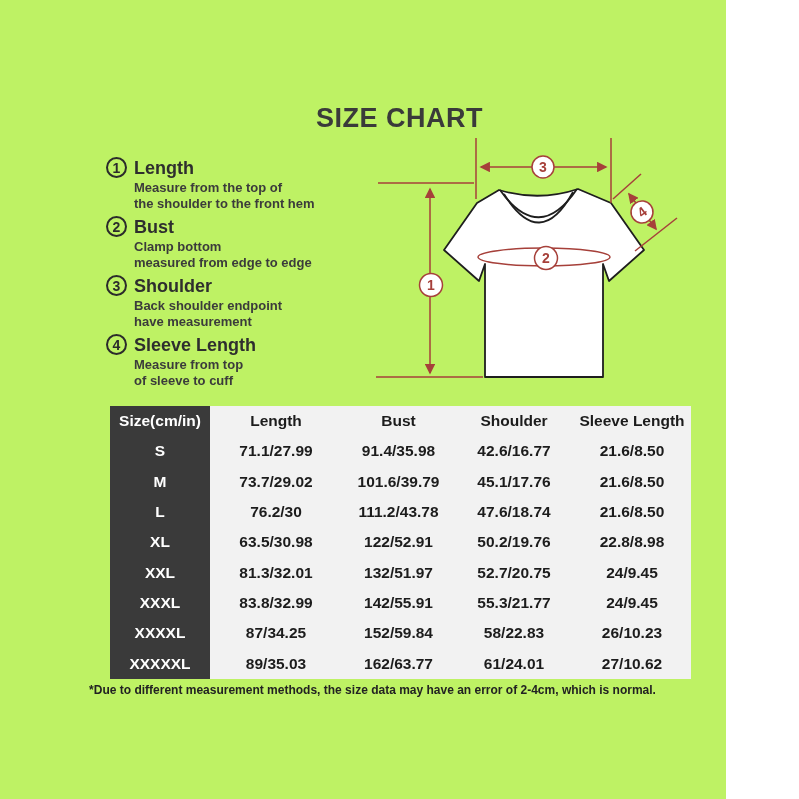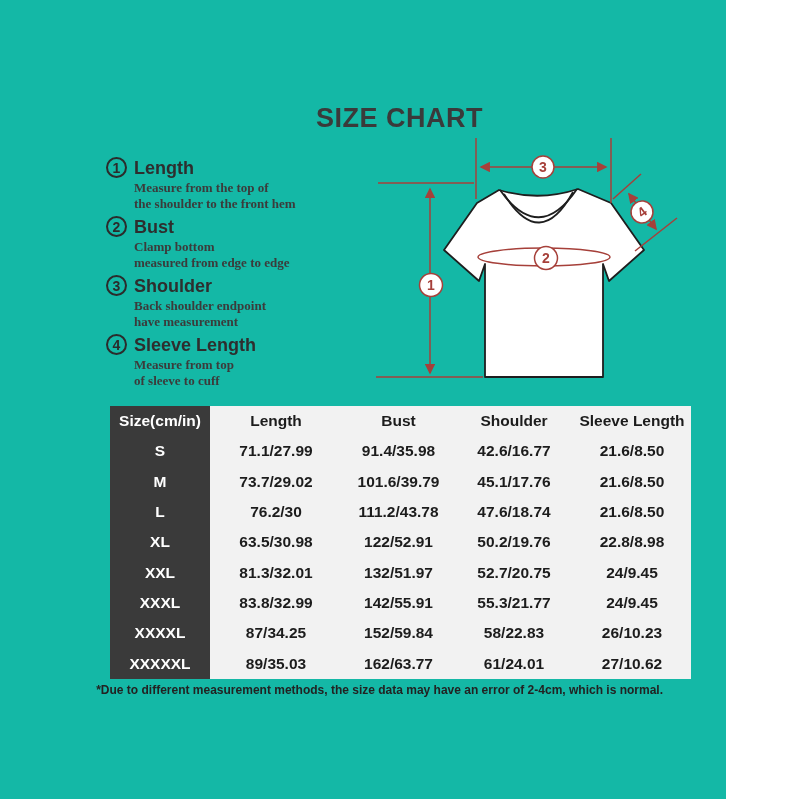--- a/index.html
+++ b/index.html
@@ -1,51 +1,51 @@
 <!DOCTYPE html>
 <html><head>
 <meta charset="utf-8">
 <style>
   html,body{margin:0;padding:0;background:#fff;}
   .page{
-    position:relative;width:726px;height:799px;background:#14b8a6;
+    position:relative;width:726px;height:799px;background:#bef264;
     font-family:"Liberation Sans",sans-serif;overflow:hidden;color:#333;
   }
   
   .title{
     position:absolute;top:103px;left:0;width:799px;text-align:center;
     font-size:27px;font-weight:700;letter-spacing:.5px;color:#3a3a3a;
   }
   
   .legend{position:absolute;top:156px;left:106px;width:265px;}
   .legend-item{display:flex;align-items:flex-start;margin-bottom:3px;}
   .lnum{
     flex:0 0 auto;width:21px;height:21px;border:2px solid #2b2b2b;border-radius:50%;
     display:inline-flex;align-items:center;justify-content:center;
     font-size:14px;font-weight:700;color:#2b2b2b;margin-right:7px;margin-top:1px;
     box-sizing:border-box;
   }
   .ltext{display:flex;flex-direction:column;}
   .lhead{font-size:18px;font-weight:700;color:#2e2e2e;line-height:24px;}
-  .ldesc{font-size:13px;font-weight:600;color:#3b3b3b;line-height:16px;font-family:Liberation Serif, serif;}
+  .ldesc{font-size:13px;font-weight:600;color:#3b3b3b;line-height:16px;}
   
   .diagram{position:absolute;left:370px;top:133px;width:322px;height:266px;}
   
   .size-table{
     position:absolute;left:110px;top:406px;width:581px;height:273px;
     border-collapse:collapse;table-layout:fixed;background:#f2f2f2;
     font-size:15.5px;font-weight:700;color:#1c1c1c;padding-left:43px;
   }
   .size-table td{padding:0;text-align:center;vertical-align:middle;height:30.3px;}
   .size-table td.sizecol{background:#3a3a3a;color:#ffffff;}
   .col-size{width:100px;}.col-length{width:132px;}.col-bust{width:113px;}
   .col-shoulder{width:118px;}.col-sleeve{width:118px;}
   
   .footnote{
-    position:absolute;left:82px;top:683px;width:581px;text-align:right;
+    position:absolute;left:82px;top:683px;width:581px;text-align:center;
     font-size:12px;font-weight:700;color:#222;
   }
 </style>
 </head>
 <body>
 
 <div class="page">
 
   <div class="title">SIZE CHART</div>
 

